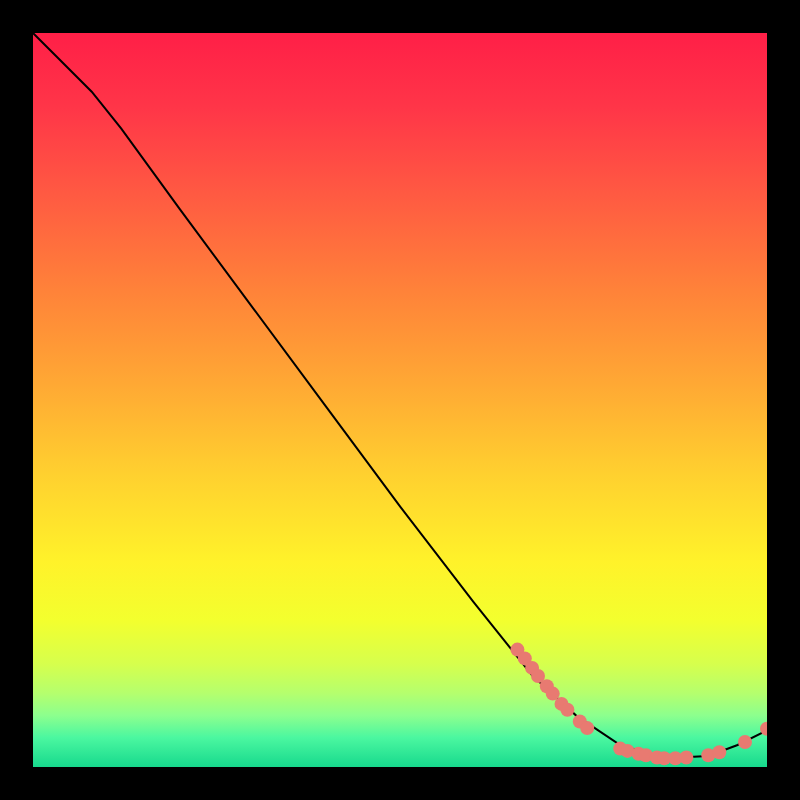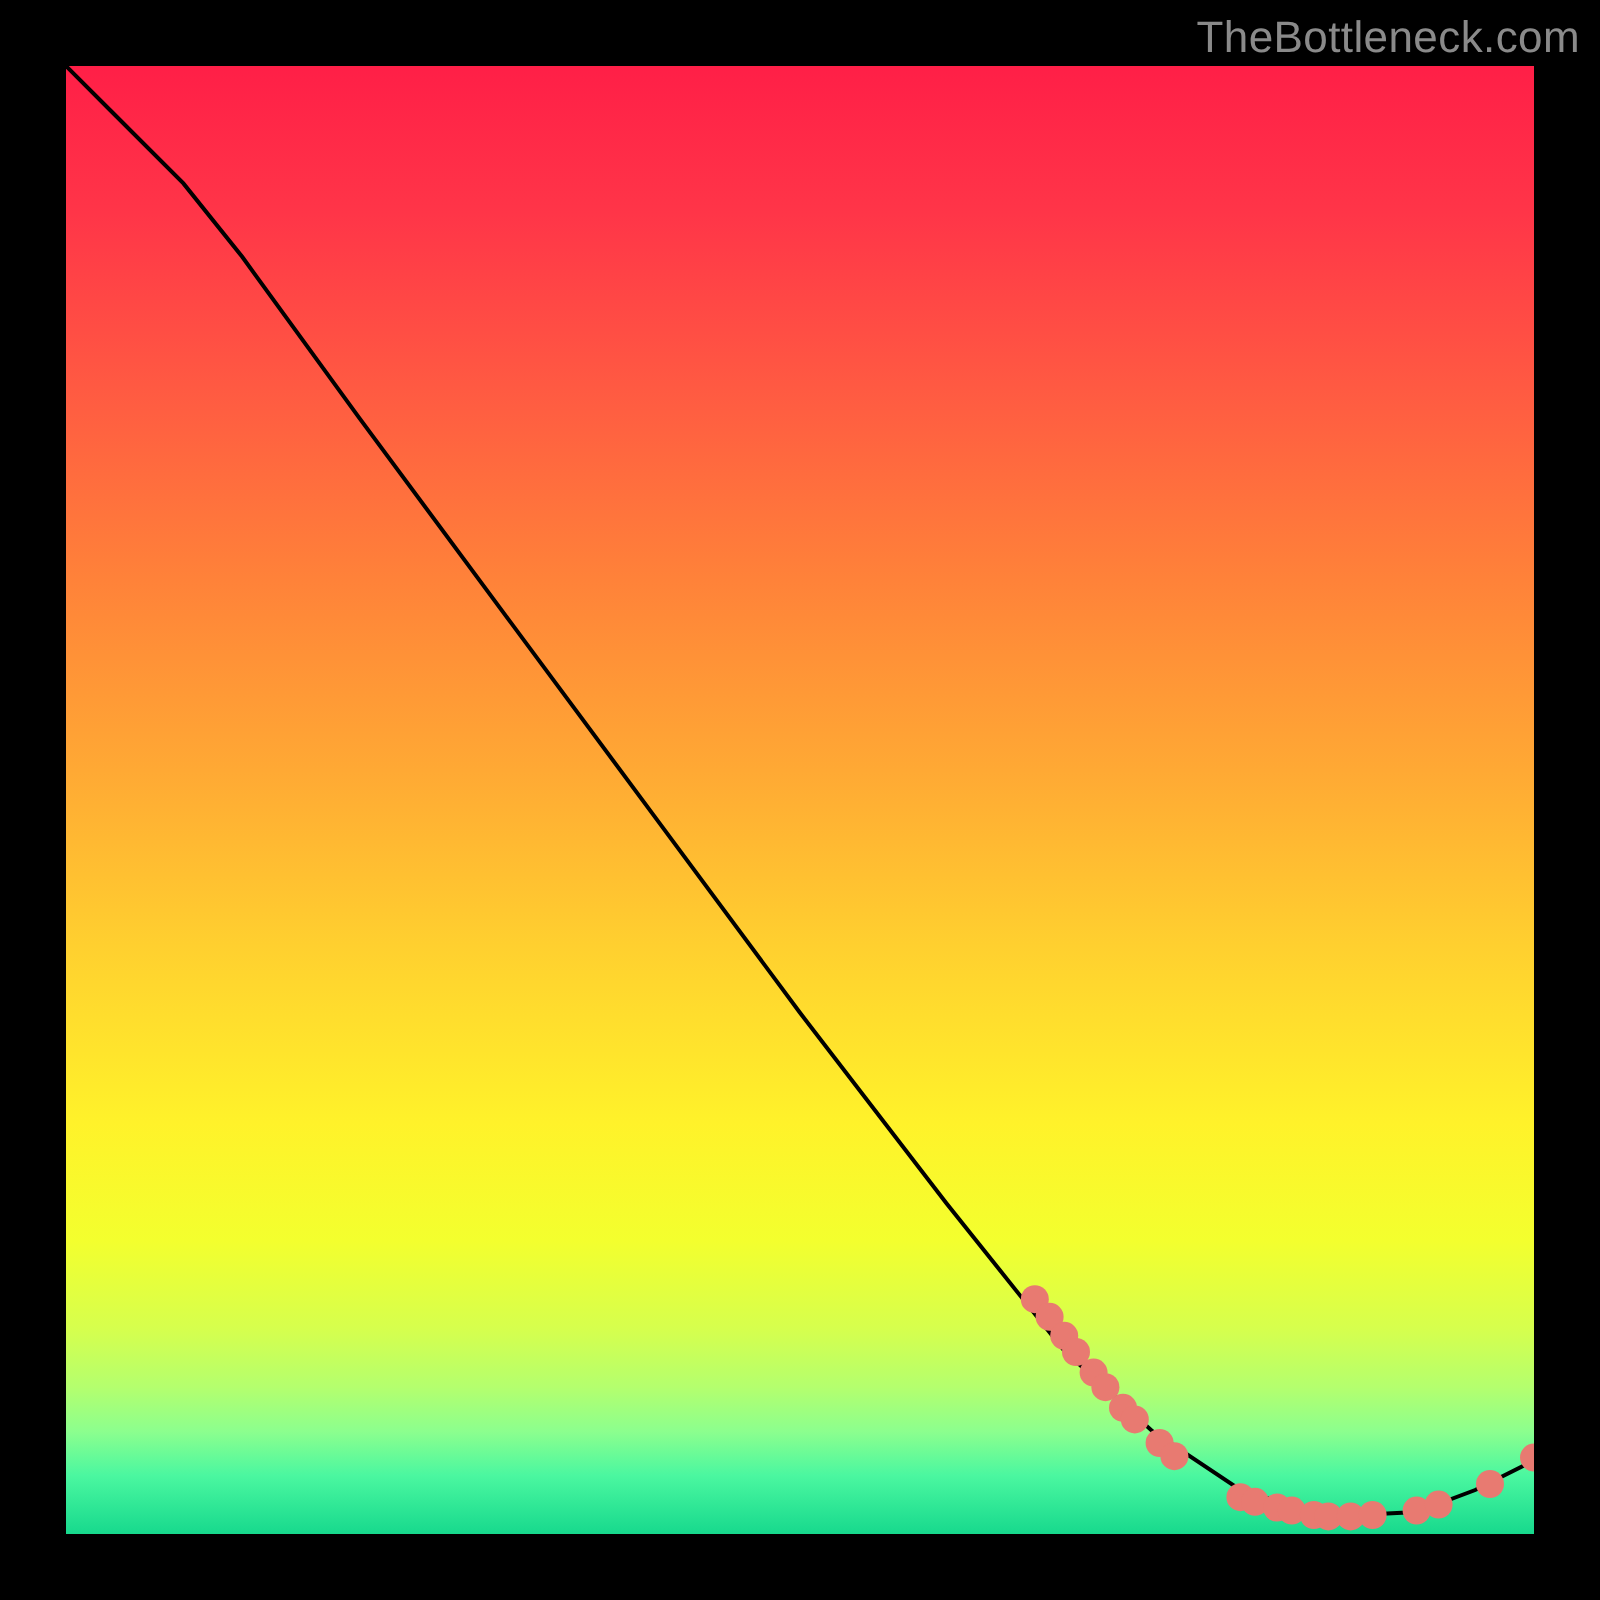--- a/index.html
+++ b/index.html
@@ -46,21 +46,20 @@
   }
   .point {
     fill: #e87a71;
     stroke: none;
   }
 </style>
 </head>
 <body>
 
 <div class="container">
-  <div class="watermark">TheBottleneck.com</div>
   <div class="plot-area">
     <svg class="gradient-bg" viewBox="0 0 734 734" preserveAspectRatio="none">
       <defs>
         <linearGradient id="bg-grad" x1="0" y1="0" x2="0" y2="1">
             <stop offset="0%" stop-color="#ff1f47"></stop>
             <stop offset="10%" stop-color="#ff3548"></stop>
             <stop offset="22%" stop-color="#ff5a42"></stop>
             <stop offset="35%" stop-color="#ff8239"></stop>
             <stop offset="48%" stop-color="#ffa934"></stop>
             <stop offset="60%" stop-color="#ffd02f"></stop>

